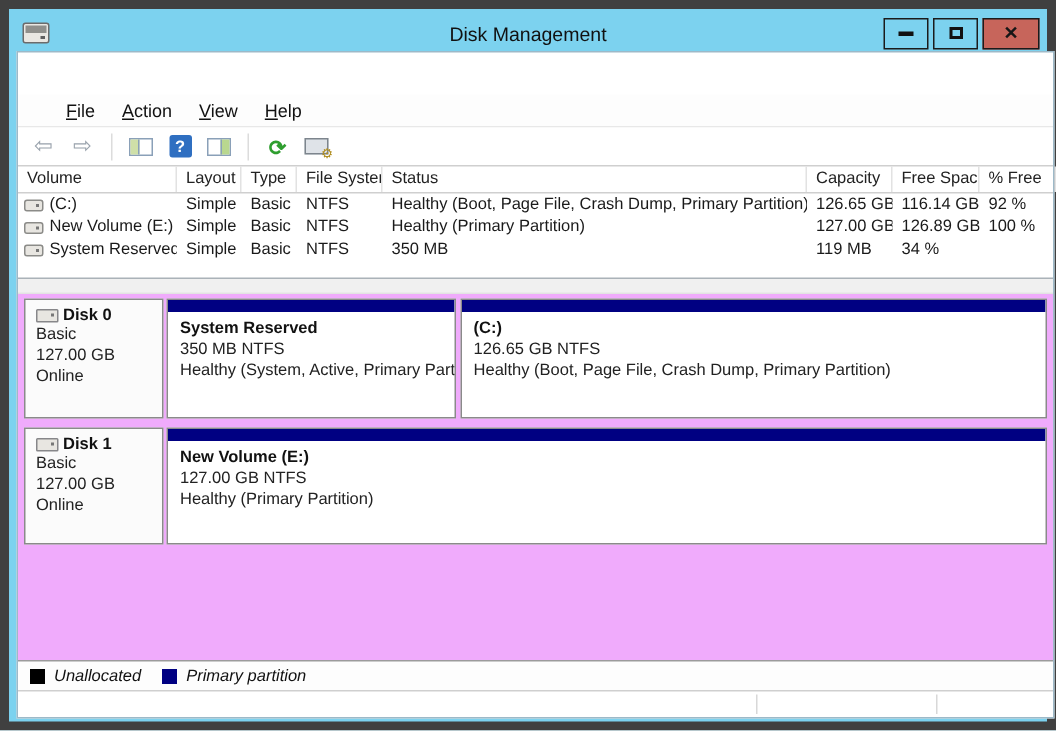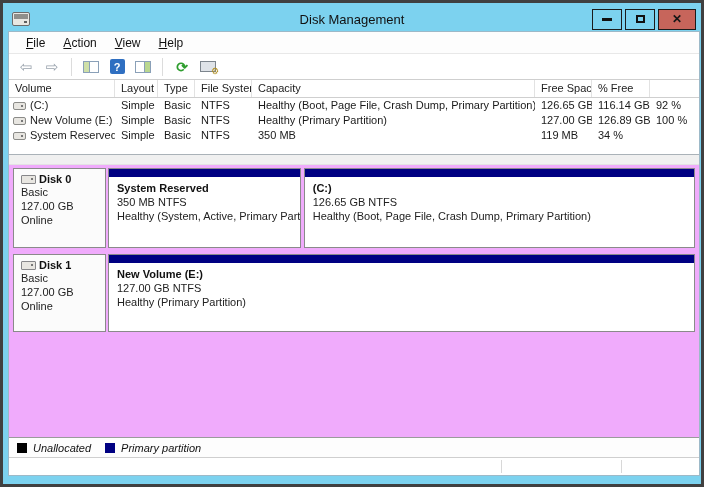--- a/index.html
+++ b/index.html
@@ -1,39 +1,39 @@
 <!DOCTYPE html>
 <html><head>
 <meta charset="utf-8">
 <style>
   * { margin:0; padding:0; box-sizing:border-box; font-family:"Liberation Sans", sans-serif; }
   html,body { background:#fff; }
   .window {
     width:704px; height:487px;
-    border:3px solid #404040;
+    border:6px solid #404040;
     background:#7cd2ef;
     padding:4px 5px 12px 5px;
     position:relative;
   }
   
   .titlebar { height:24px; display:flex; align-items:center; position:relative; background:#7cd2ef; }
   .app-icon { width:18px; height:14px; margin-left:4px; position:relative; background:#e9e7e2; border:1px solid #6b6b6b; border-radius:2px; }
   .app-icon::before { content:""; position:absolute; left:1px; right:1px; top:1px; height:5px; background:#8f8f8b; }
   .app-icon::after { content:""; position:absolute; right:2px; bottom:2px; width:3px; height:2px; background:#5f5f5f; }
   .title-text { position:absolute; left:0; right:0; text-align:center; font-size:13px; color:#111; }
   .win-controls { margin-left:auto; display:flex; z-index:2; }
   .win-btn { width:30px; height:21px; border:1px solid #1b1b1b; margin-left:3px; display:flex; align-items:center; justify-content:center; background:#7cd2ef; cursor:pointer; }
   .win-btn.close { background:#c7655b; width:38px; }
   .min-bar { width:10px; height:3px; background:#111; }
   .max-box { width:9px; height:8px; border:2px solid #111; background:transparent; }
   .close-glyph { font-size:12px; font-weight:bold; color:#161616; }
   
   .content { background:#fff; width:692px; height:445px; display:flex; flex-direction:column; border:1px solid #9db9c8; }
   
-  .menubar { height:22px; display:flex; align-items:center; background:#fdfdfd; border-bottom:1px solid #e8e8e8; padding-left:8px; flex:none; }
+  .menubar { height:22px; display:flex; align-items:center; background:#fdfdfd; border-bottom:1px solid #e8e8e8; padding-left:23px; flex:none;margin-top:28px; }
   .menu-item { display:inline-block; font-size:12px; color:#111; padding:3px 9px; cursor:default; }
   .menu-item::first-letter { text-decoration:underline; }
   
   .toolbar { height:26px; display:flex; align-items:center; background:#fff; border-bottom:1px solid #cfcfcf; padding-left:6px; gap:4px; flex:none; }
   .tool-sep { width:1px; height:18px; background:#dcdcdc; margin:0 4px; }
   .tool-btn { width:22px; height:20px; display:flex; align-items:center; justify-content:center; cursor:pointer; }
   .arrow-glyph { font-size:15px; color:#9aa3ad; line-height:1; }
   .win-icon { width:16px; height:12px; border:1px solid #8aa0b8; background:#fff; position:relative; }
   .win-icon::before { content:""; position:absolute; left:0; top:0; bottom:0; width:5px; background:#cfe0a8; border-right:1px solid #8aa0b8; }
   .win-icon.right::before { left:auto; right:0; border-right:none; border-left:1px solid #8aa0b8; background:#b9d78f; }
@@ -135,20 +135,21 @@
           <span class="rescan-ico"></span>
         </div>
     </div>
 
     <div class="listview">
       <div class="lv-grid lv-head">
         <div class="cell">Volume</div>
         <div class="cell">Layout</div>
         <div class="cell">Type</div>
         <div class="cell">File System</div>
+        <div class="cell">Status</div>
         <div class="cell">Capacity</div>
         <div class="cell">Free Space</div>
         <div class="cell">% Free</div>
       </div>
 
       <div class="lv-grid lv-row">
         <div class="cell vol-cell">
             <span class="drive-ico"></span>
             <span>(C:)</span>
           </div>

